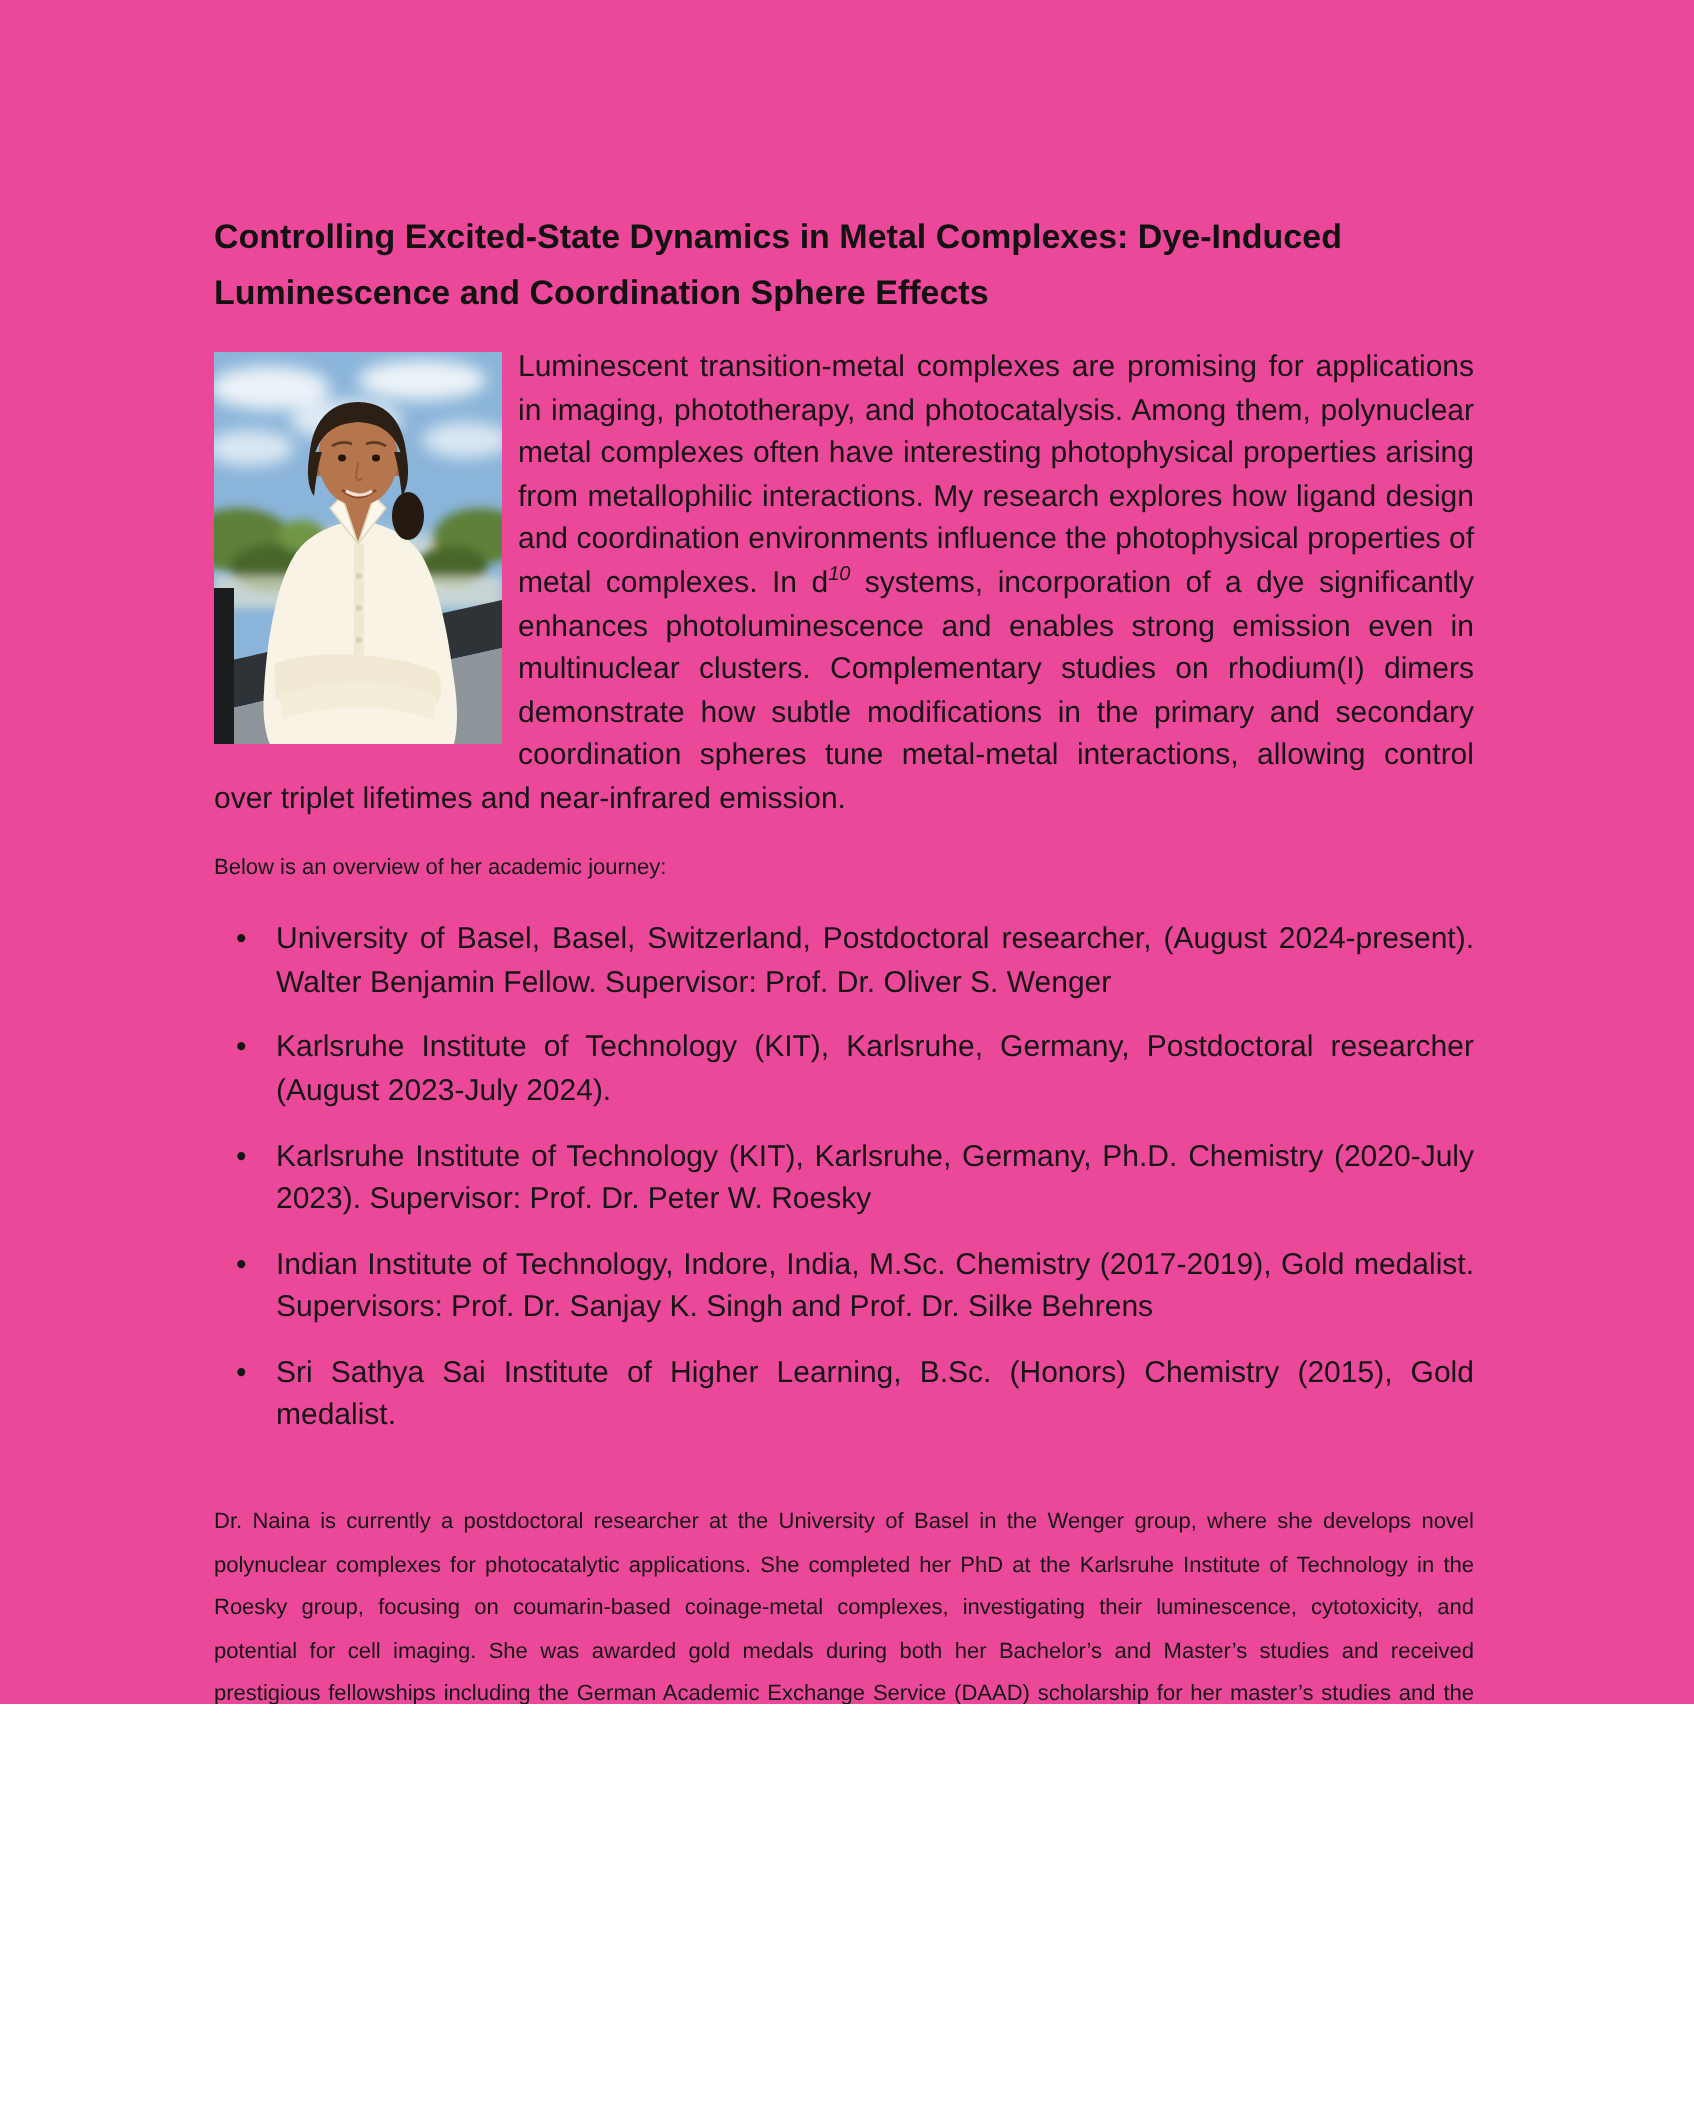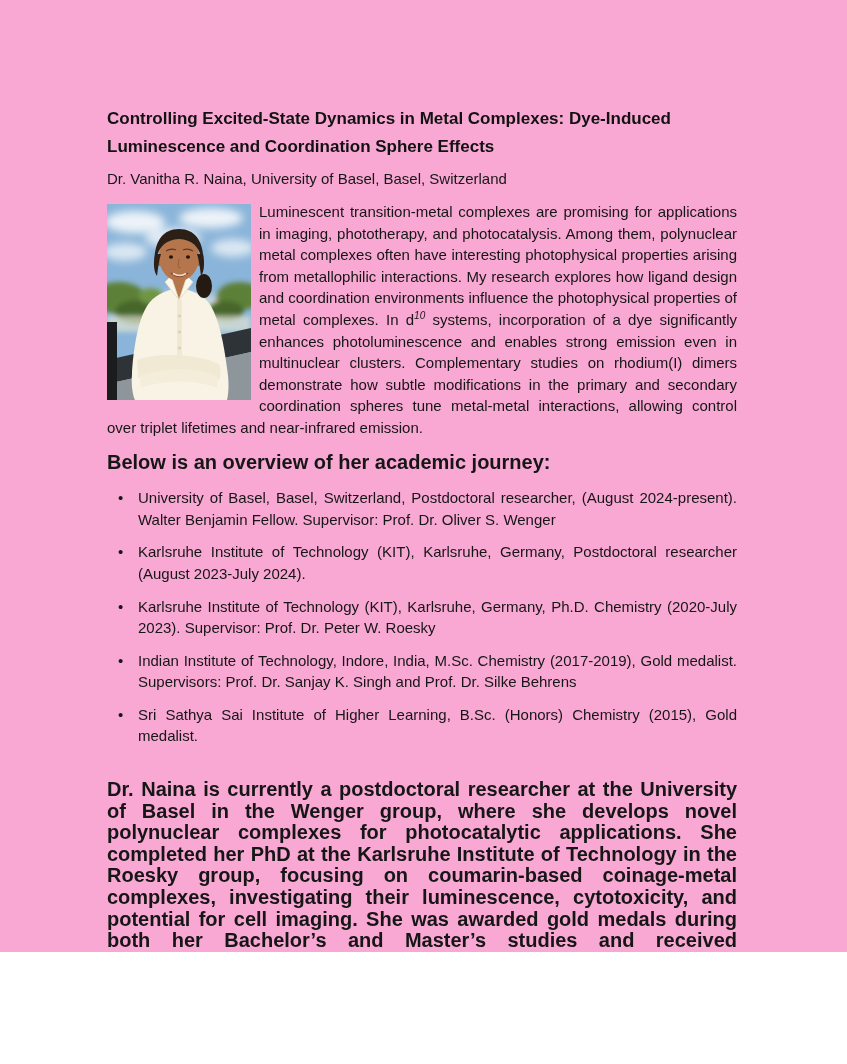--- a/index.html
+++ b/index.html
@@ -1,20 +1,20 @@
 <!DOCTYPE html>
 <html><head>
 <meta charset="utf-8">
 <style>
   html,body{margin:0;padding:0;background:#ffffff;}
   .page{
     position:relative;
     width:847px;
-    height:952px;
-    background:#f9a8d4;
+    height:852px;
+    background:#ec4899;
     font-family:"Liberation Sans","DejaVu Sans",sans-serif;
     color:#161616;
     overflow:hidden;
     box-sizing:border-box;
     padding:105px 110px 0 107px;
   }
   .content{width:630px;}
   h1.doc-title{
     margin:0;
     font-size:17px;
@@ -37,23 +37,22 @@
   .photo-wrap{
     float:left;
     width:144px;
     height:196px;
     margin:3px 8px 4px 0;
     background:#cfe0ee;
   }
   .photo-wrap svg{display:block;width:144px;height:196px;}
   .para{
     margin:13px 0 0 0;
-    font-size:20px;
+    font-size:11px;
     line-height:21.6px;
-    font-weight:bold;
   }
   .para.justify{text-align:justify;margin-top:32px;}
   ul.edu-list{
     list-style:none;
     margin:14px 0 0 0;
     padding:0;
   }
   ul.edu-list li{
     position:relative;
     padding-left:31px;
@@ -73,21 +72,20 @@
   .clear{clear:both;}
 </style>
 </head>
 <body>
 
 <div class="page">
   <div class="content">
 
     <h1 class="doc-title">Controlling Excited-State Dynamics in Metal Complexes: Dye-Induced Luminescence and Coordination Sphere Effects</h1>
 
-    <p class="byline">Dr. Vanitha R. Naina, University of Basel, Basel, Switzerland</p>
 
     <div class="intro">
       <div class="photo-wrap">
         <svg viewBox="0 0 144 196" xmlns="http://www.w3.org/2000/svg">
           <defs>
             <linearGradient id="sky" x1="0" y1="0" x2="0" y2="1">
               <stop offset="0" stop-color="#84b1d8"></stop>
               <stop offset="0.45" stop-color="#c9dcec"></stop>
               <stop offset="0.72" stop-color="#ecefe1"></stop>
             </linearGradient>

